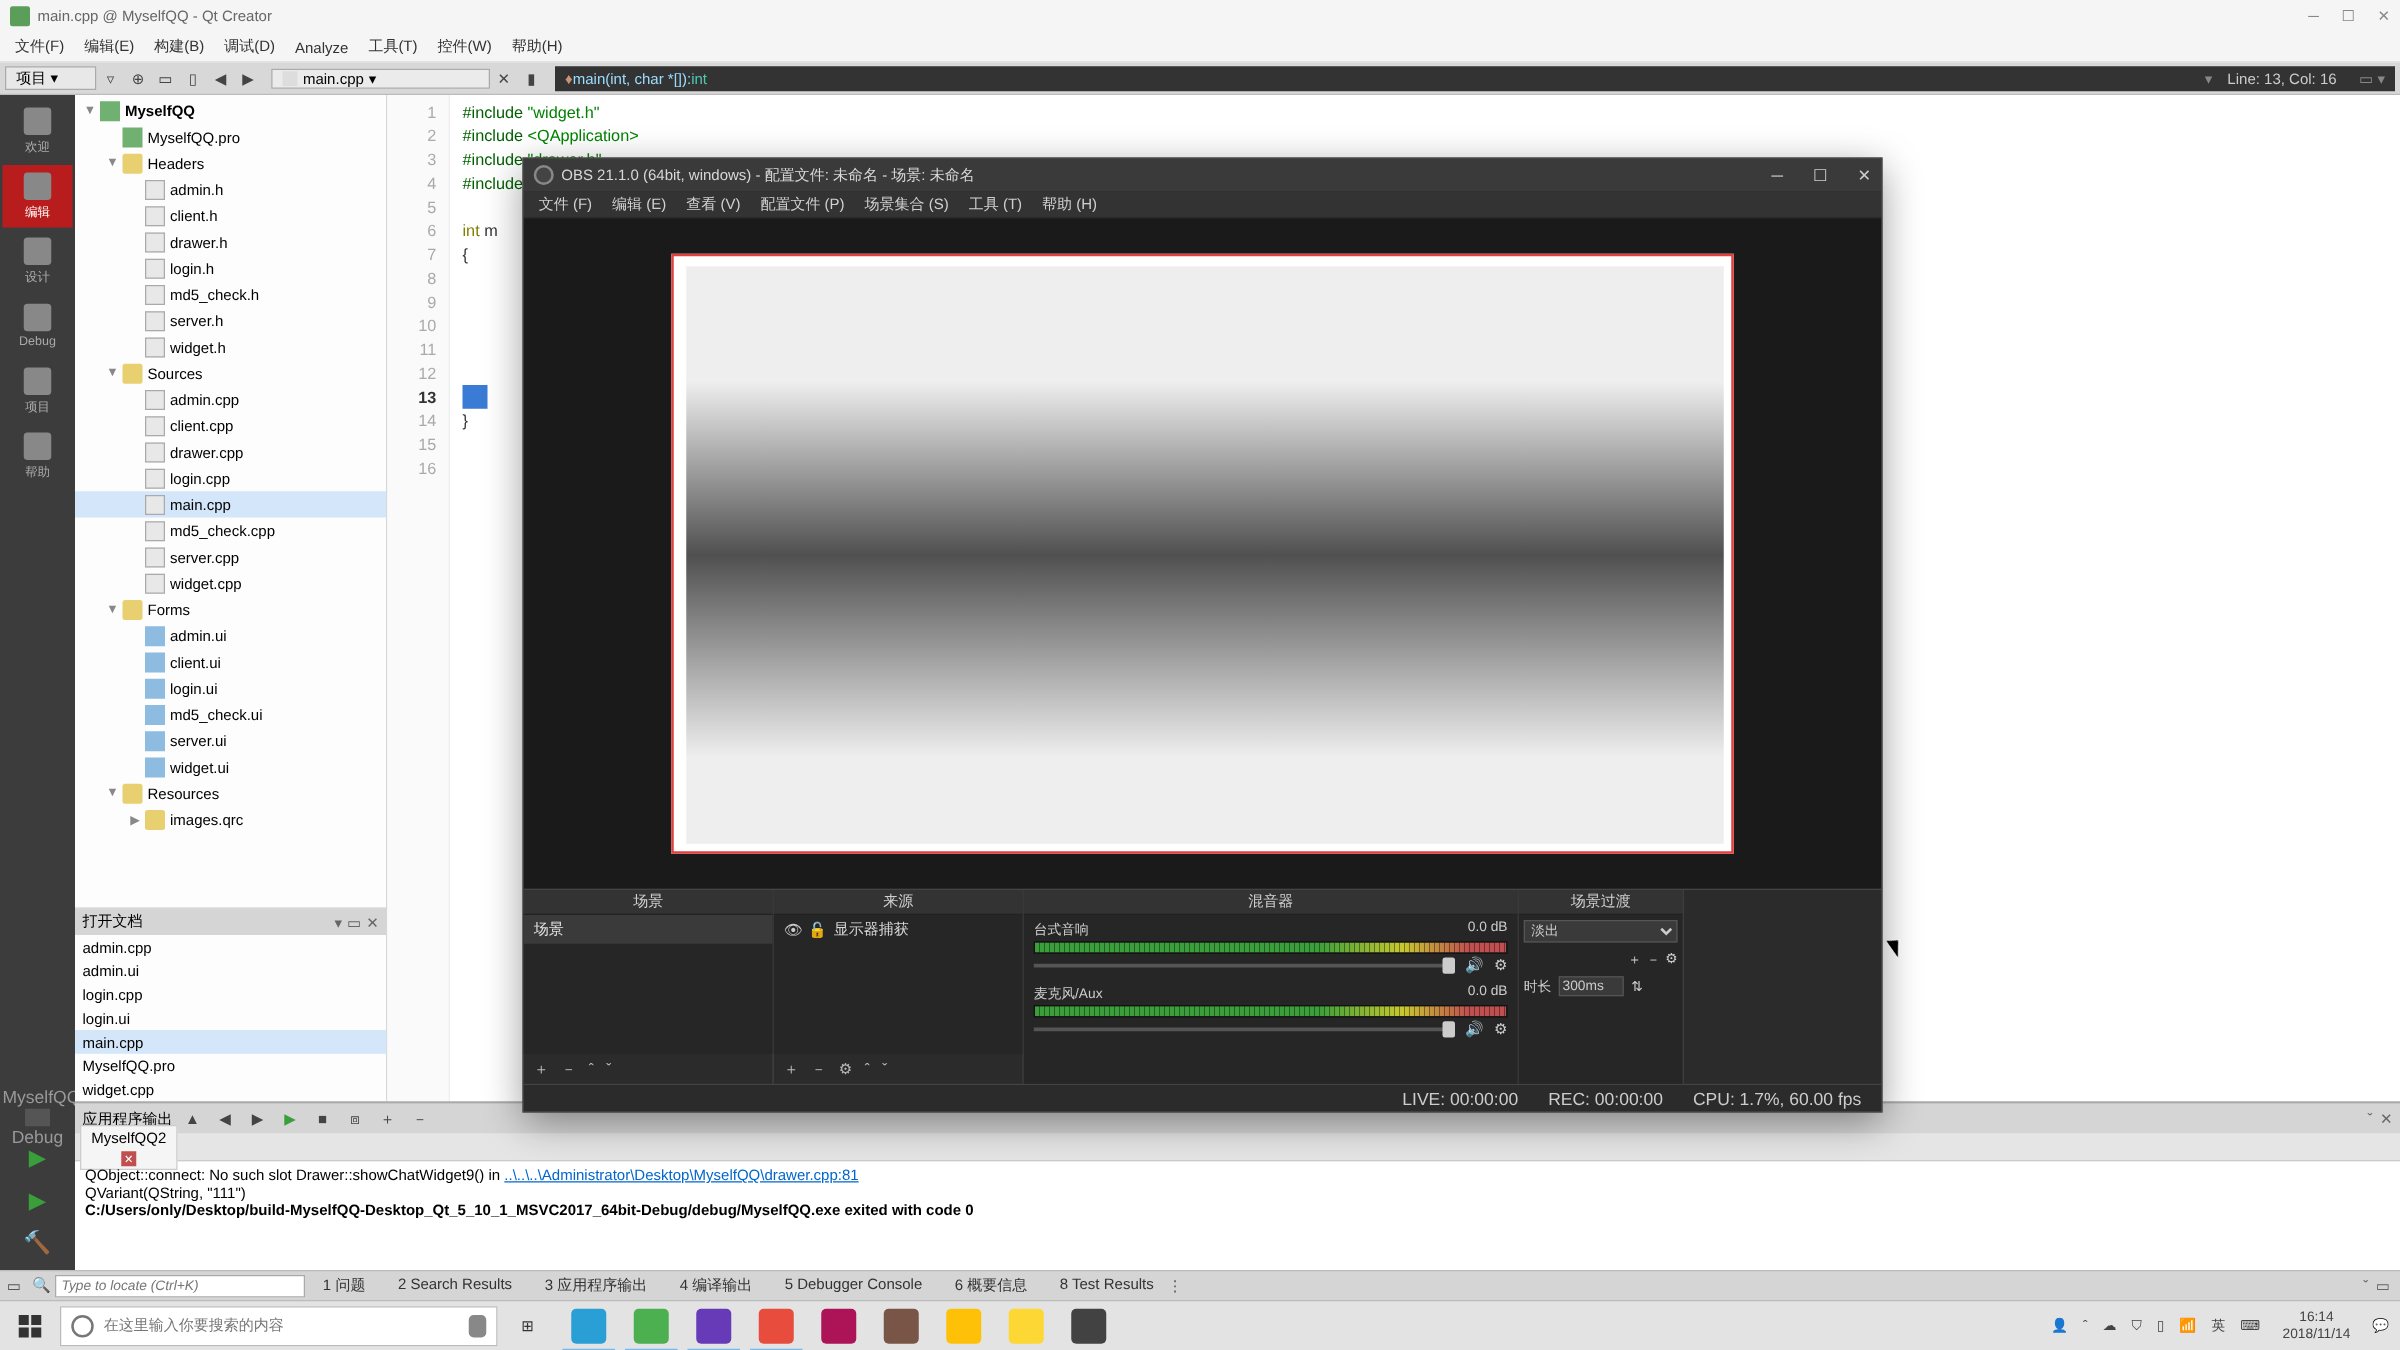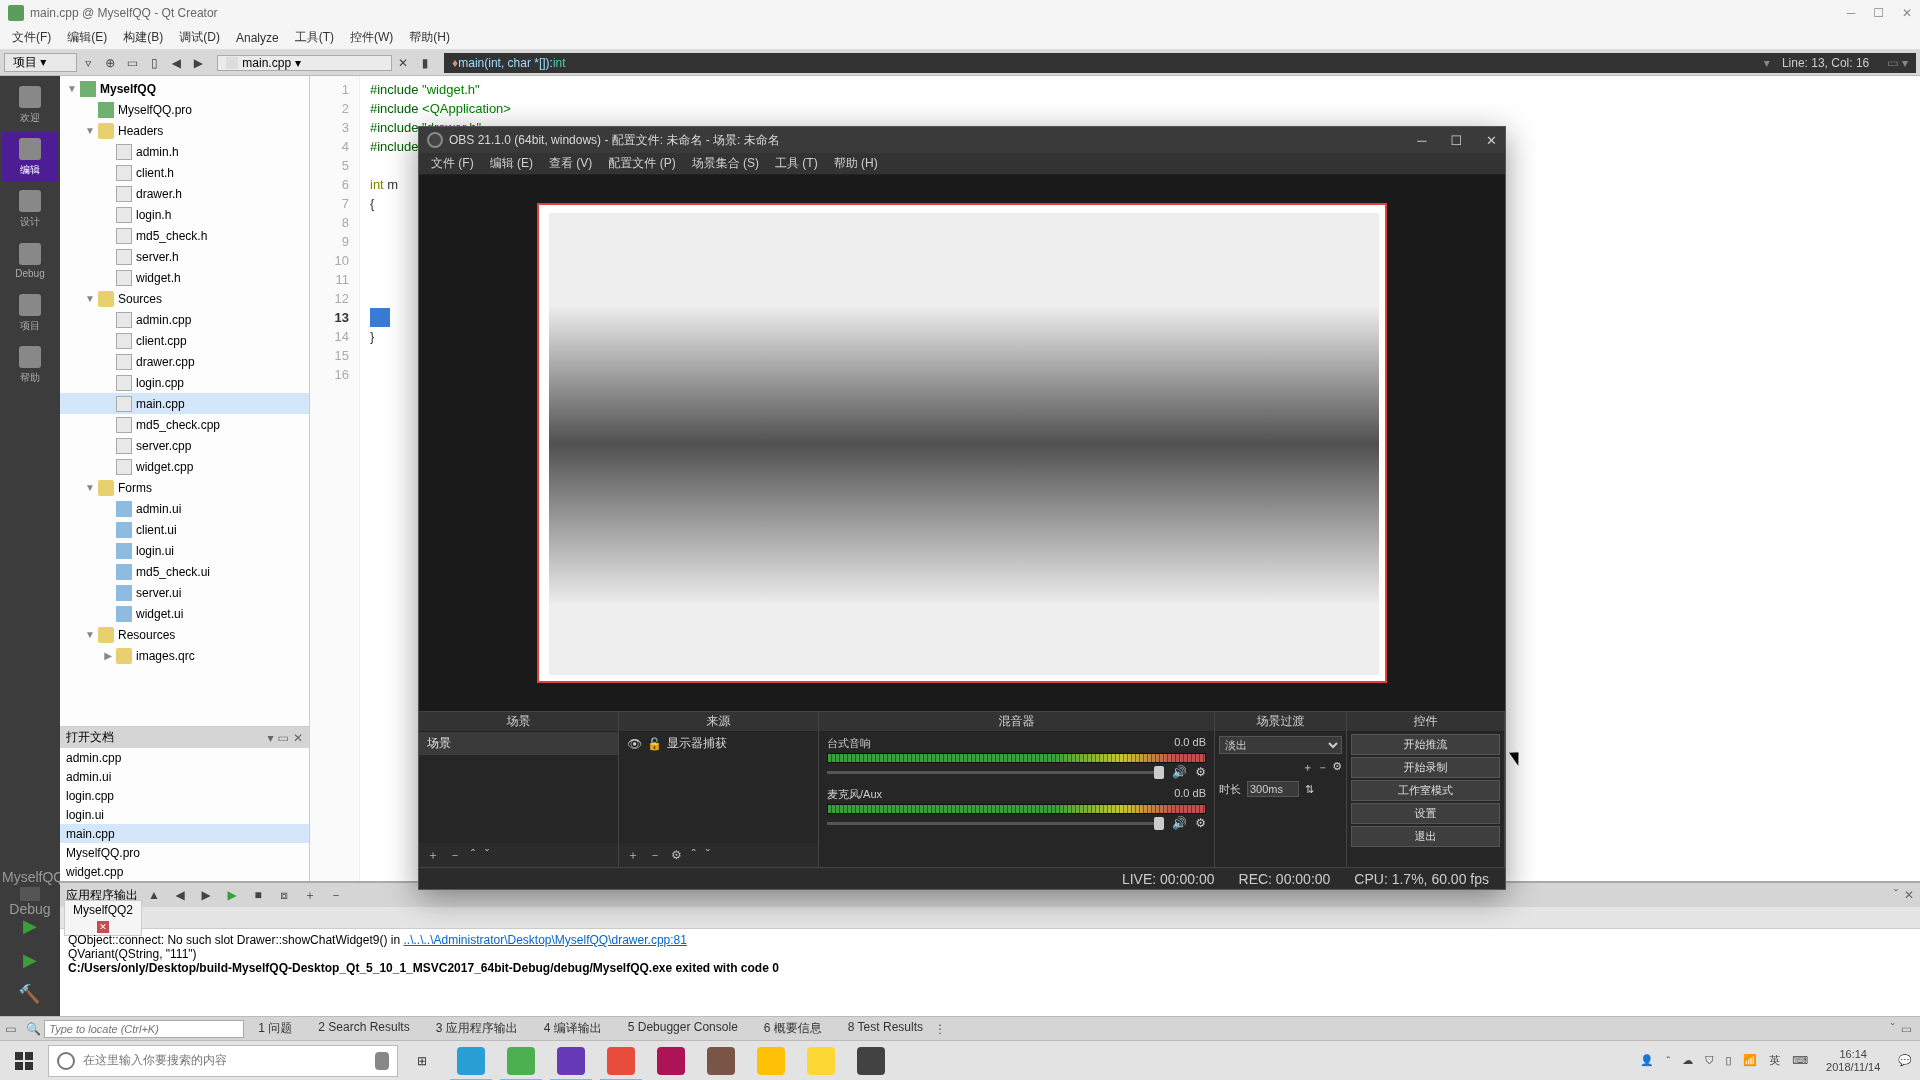--- a/index.html
+++ b/index.html
@@ -16,21 +16,21 @@
 .qt-toolbar .proj { padding: 0 30px 0 8px; border: 1px solid #aaa; background: #e8e8e8; position: relative; }
 .qt-toolbar .nav-btn { width: 22px; height: 20px; display: flex; align-items: center; justify-content: center; color: #444; }
 .qt-toolbar .file-combo { margin-left: 8px; padding: 0 90px 0 8px; border: 1px solid #aaa; background: #ebebeb; display: flex; align-items: center; gap: 4px; }
 .qt-toolbar .fn-box { background: #333; color: #9cdcfe; padding: 0 8px; flex: 1; margin-left: 8px; display: flex; align-items: center; height: 20px; }
 .qt-toolbar .fn-box .ty { color: #4ec9b0; }
 .qt-toolbar .linecol { color: #ccc; padding: 0 12px; white-space: nowrap; }
 
 .qt-body { flex: 1; display: flex; min-height: 0; }
 .qt-left-rail { width: 60px; background: #3c3c3c; display: flex; flex-direction: column; align-items: center; padding-top: 4px; gap: 2px; }
 .rail-item { width: 56px; height: 50px; display: flex; flex-direction: column; align-items: center; justify-content: center; color: #aaa; font-size: 10px; gap: 3px; }
-.rail-item.active { background: #4c1d95; color: #fff; }
+.rail-item.active { background: #b91c1c; color: #fff; }
 .rail-item .ri-icon { width: 22px; height: 22px; background: #888; border-radius: 3px; }
 .rail-spacer { flex: 1; }
 .rail-bottom { display: flex; flex-direction: column; align-items: center; gap: 6px; padding-bottom: 8px; }
 .rail-bottom .rb { width: 28px; height: 28px; display: flex; align-items: center; justify-content: center; color: #888; font-size: 18px; }
 .rail-bottom .rb.play { color: #3a9e3a; }
 .rail-bottom .rb.debug { color: #3a9e3a; position: relative; }
 .rail-bottom .rb.build { color: #c08840; }
 .rail-bottom .target { width: 56px; height: 40px; background: #3c3c3c; color: #999; font-size: 14px; text-align: center; padding-top: 3px; }
 .rail-bottom .target .tg { width: 20px; height: 14px; background: #555; margin: 2px auto 0; }
 
@@ -581,30 +581,20 @@
             <span>⚙</span>
           </span>
         </div>
         <div class="trow">
           <span>时长</span>
           <input value="300ms" style="">
           <span>⇅</span>
         </div>
       </div>
     </div>
-    <div class="dock ctrl">
-      <div class="dh">控件</div>
-      <div class="db" id="ctrlbtns">
-          <button>开始推流</button>
-          <button>开始录制</button>
-          <button>工作室模式</button>
-          <button>设置</button>
-          <button>退出</button>
-        </div>
-    </div>
   </div>
   <div class="obs-status">
     <span>LIVE: 00:00:00</span>
     <span>REC: 00:00:00</span>
     <span>CPU: 1.7%, 60.00 fps</span>
   </div>
 </div>
 
 <div class="cursor"></div>
 

